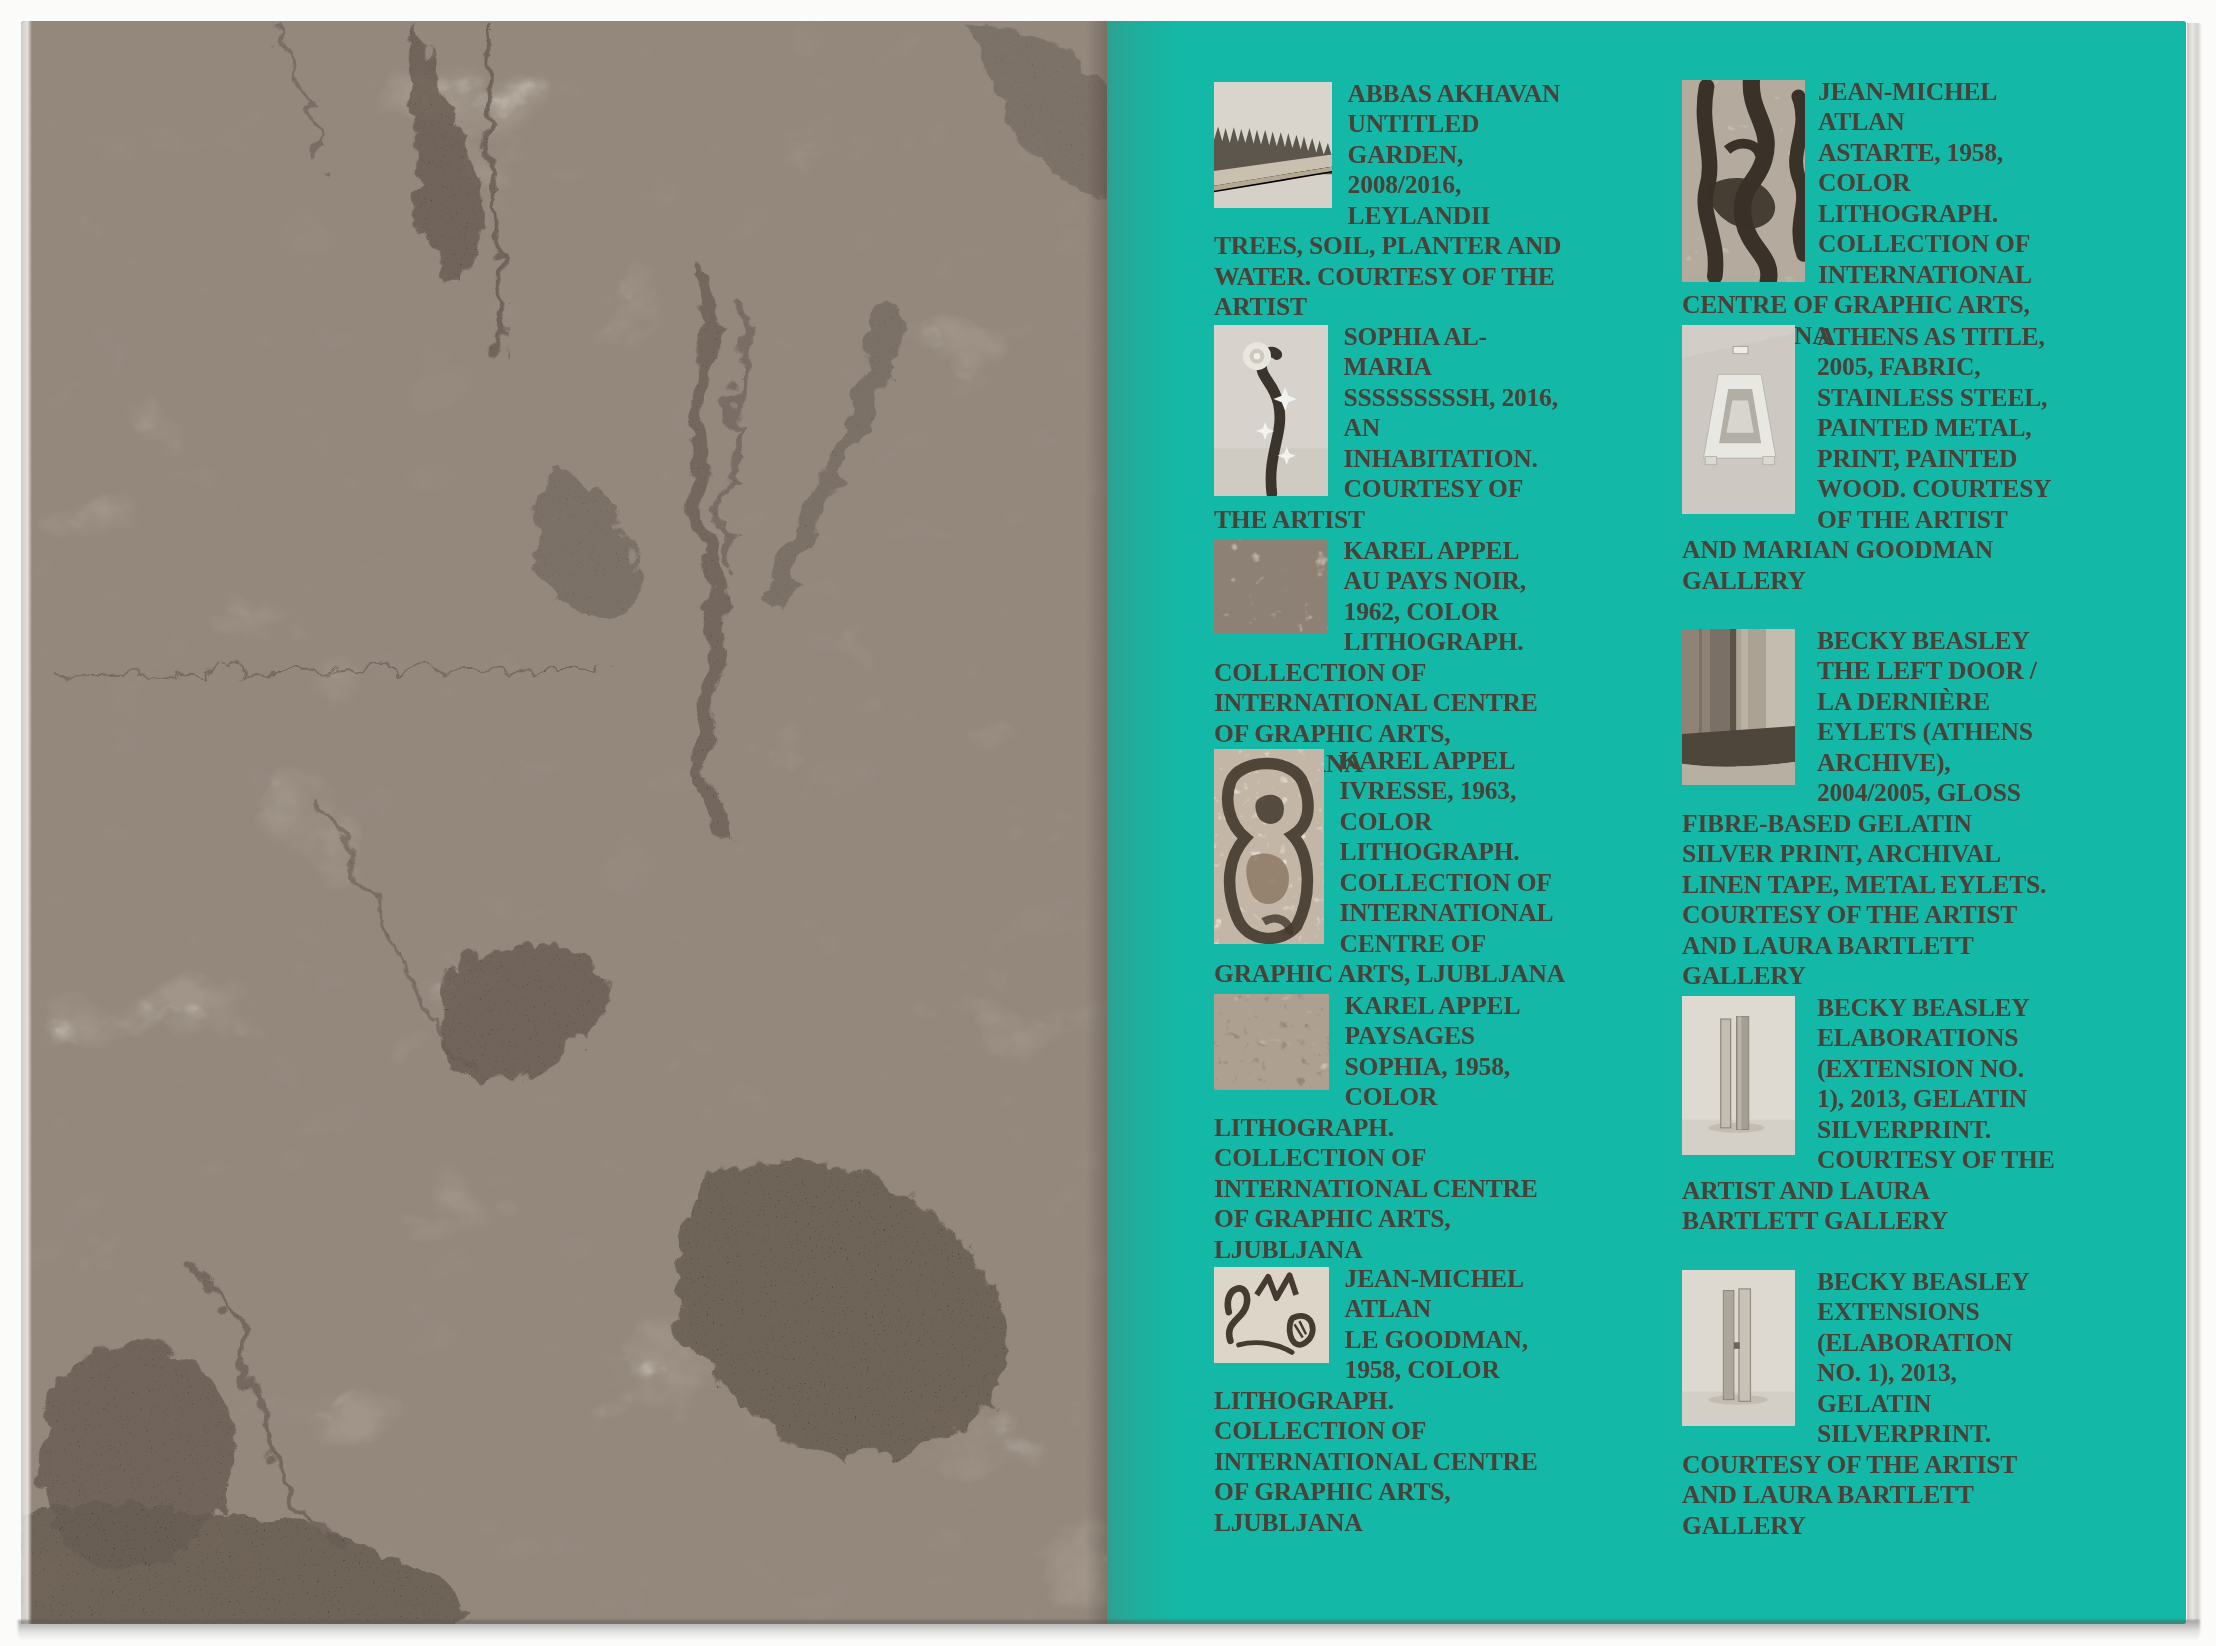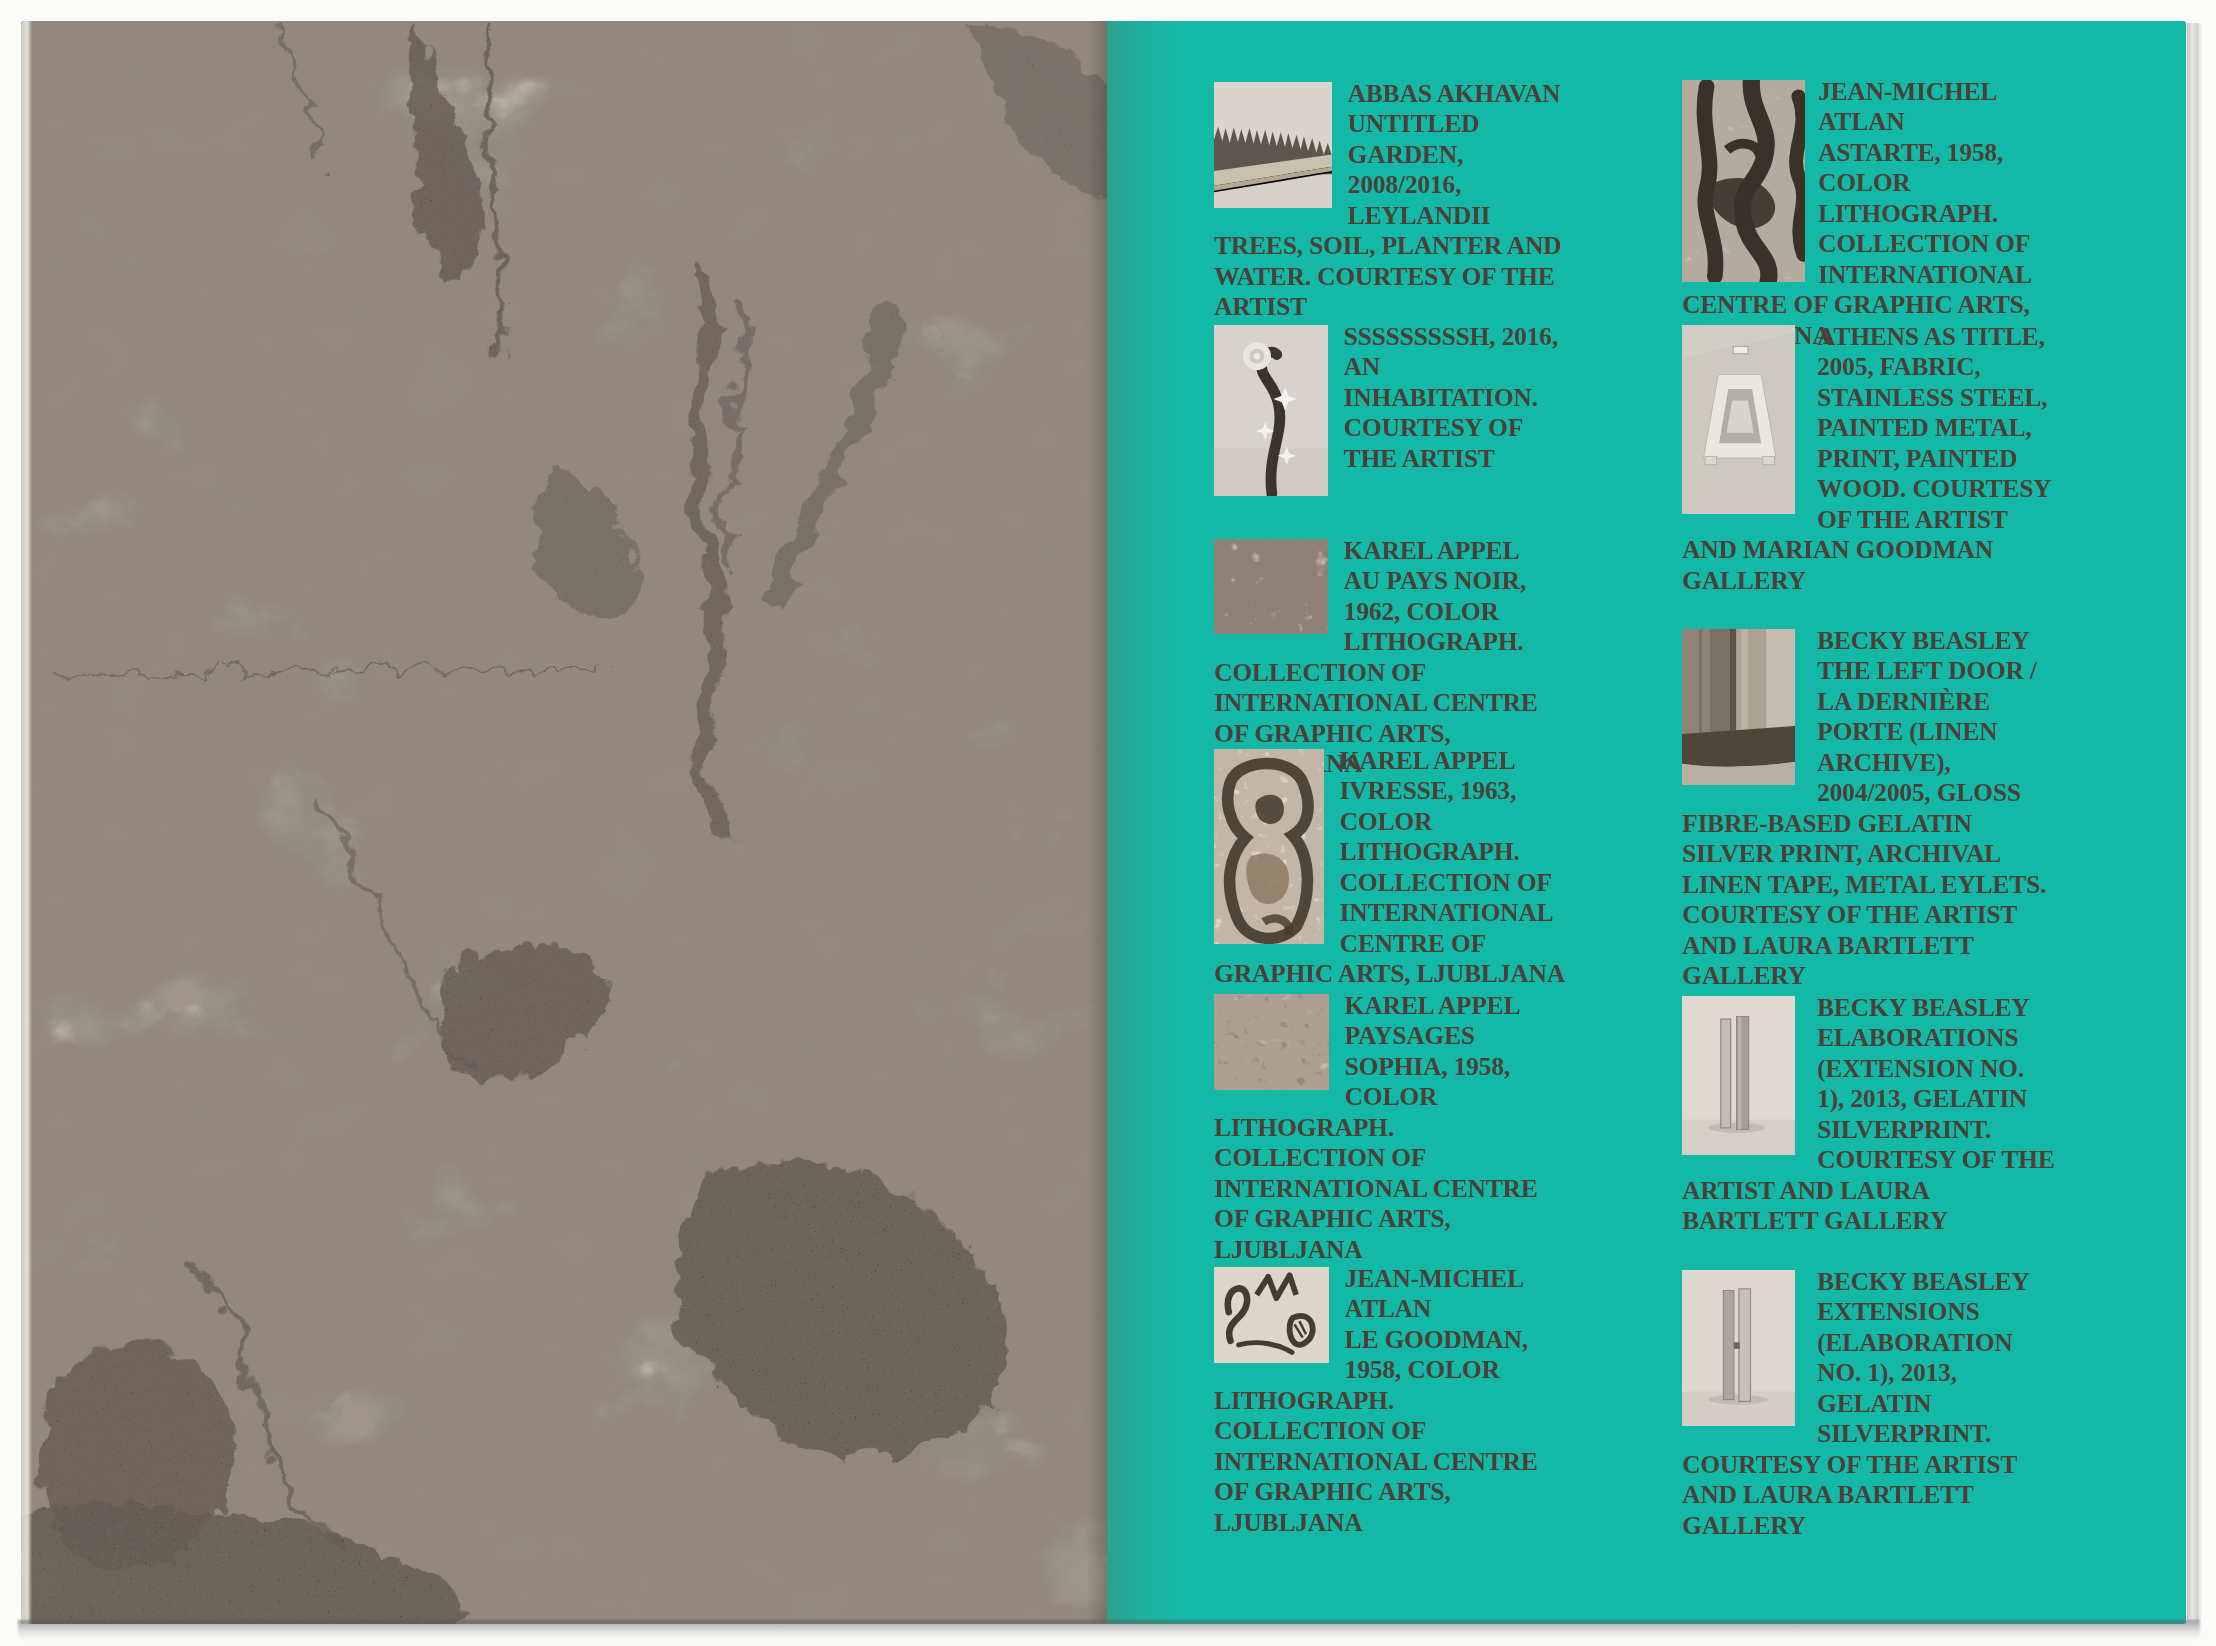--- a/index.html
+++ b/index.html
@@ -125,21 +125,21 @@
           <rect y="150" width="138" height="58" fill="#cfcbc3"></rect>
           <path d="M70,205 C64,155 86,132 78,96 C72,68 54,64 58,44 C60,34 70,30 76,36" fill="none" stroke="#3b342d" stroke-width="13" stroke-linecap="round"></path>
           <circle cx="52" cy="38" r="17" fill="#e9e6e0"></circle>
           <circle cx="52" cy="38" r="9" fill="#cfc8bd"></circle>
           <circle cx="52" cy="38" r="4" fill="#efede8"></circle>
           <path d="M86,76 l4,10 10,4 -10,4 -4,10 -4,-10 -10,-4 10,-4 Z" fill="#f4f2ee"></path>
           <path d="M62,118 l3,8 8,3 -8,3 -3,8 -3,-8 -8,-3 8,-3 Z" fill="#f4f2ee"></path>
           <path d="M88,148 l3,8 8,3 -8,3 -3,8 -3,-8 -8,-3 8,-3 Z" fill="#f4f2ee"></path>
         </svg>
       </div>
-      <p class="caption"><span class="title">SSSSSSSSSH</span><span class="details">, 2016, AN INHABITATION. COURTESY OF THE ARTIST</span></p>
+      <p class="caption"><span class="artist">SOPHIA AL-MARIA</span><span class="title">SSSSSSSSSH</span><span class="details">, 2016, AN INHABITATION. COURTESY OF THE ARTIST</span></p>
     </div>
 
     <div class="entry c1" style="left:107px;top:515px;width:356px">
       <div class="thumb" style="width:114px;height:95px">
         <svg viewBox="0 0 138 115" preserveAspectRatio="none">
           <rect width="138" height="115" fill="#ded7c9"></rect>
           <rect width="138" height="115" filter="url(#abB)" opacity="0.9"></rect>
           <rect width="138" height="115" filter="url(#abA)" opacity="0.95"></rect>
         </svg>
       </div>
@@ -226,21 +226,21 @@
           <rect x="24" width="10" height="190" fill="#958a7c" opacity="0.7"></rect>
           <rect x="58" width="8" height="190" fill="#5c5347"></rect>
           <rect x="66" width="36" height="190" fill="#aca293"></rect>
           <rect x="72" width="8" height="190" fill="#c0b7a8" opacity="0.8"></rect>
           <rect x="102" width="35" height="190" fill="#c4bcae"></rect>
           <path d="M0,128 L137,118 L137,162 C90,168 40,170 0,164 Z" fill="#4e453b"></path>
           <path d="M0,164 C40,170 90,168 137,162 L137,190 L0,190Z" fill="#b7afa2"></path>
         </svg>
       </div>
       <p class="caption"><span class="artist">BECKY BEASLEY</span><span class="title">THE LEFT DOOR /
-LA DERNIÈRE PORTE (LINEN ARCHIVE)</span><span class="details">, 2004/2005, GLOSS FIBRE-BASED GELATIN SILVER PRINT, ARCHIVAL LINEN TAPE, METAL EYLETS. COURTESY OF THE ARTIST AND LAURA BARTLETT GALLERY</span></p>
+LA DERNIÈRE EYLETS (ATHENS ARCHIVE)</span><span class="details">, 2004/2005, GLOSS FIBRE-BASED GELATIN SILVER PRINT, ARCHIVAL LINEN TAPE, METAL EYLETS. COURTESY OF THE ARTIST AND LAURA BARTLETT GALLERY</span></p>
     </div>
 
     <div class="entry c2" style="left:575px;top:972px;width:375px">
       <div class="thumb" style="width:113px;height:159px">
         <svg viewBox="0 0 137 193" preserveAspectRatio="none">
           <rect width="137" height="193" fill="#dedad2"></rect>
           <rect y="150" width="137" height="43" fill="#d4cfc7"></rect>
           <ellipse cx="66" cy="160" rx="34" ry="6" fill="#c2bcb2"></ellipse>
           <rect x="47" y="28" width="12" height="132" fill="#c3bdb2" stroke="#8f897f" stroke-width="1.5"></rect>
           <rect x="66" y="25" width="15" height="137" fill="#a59e93" stroke="#837d73" stroke-width="1"></rect>

